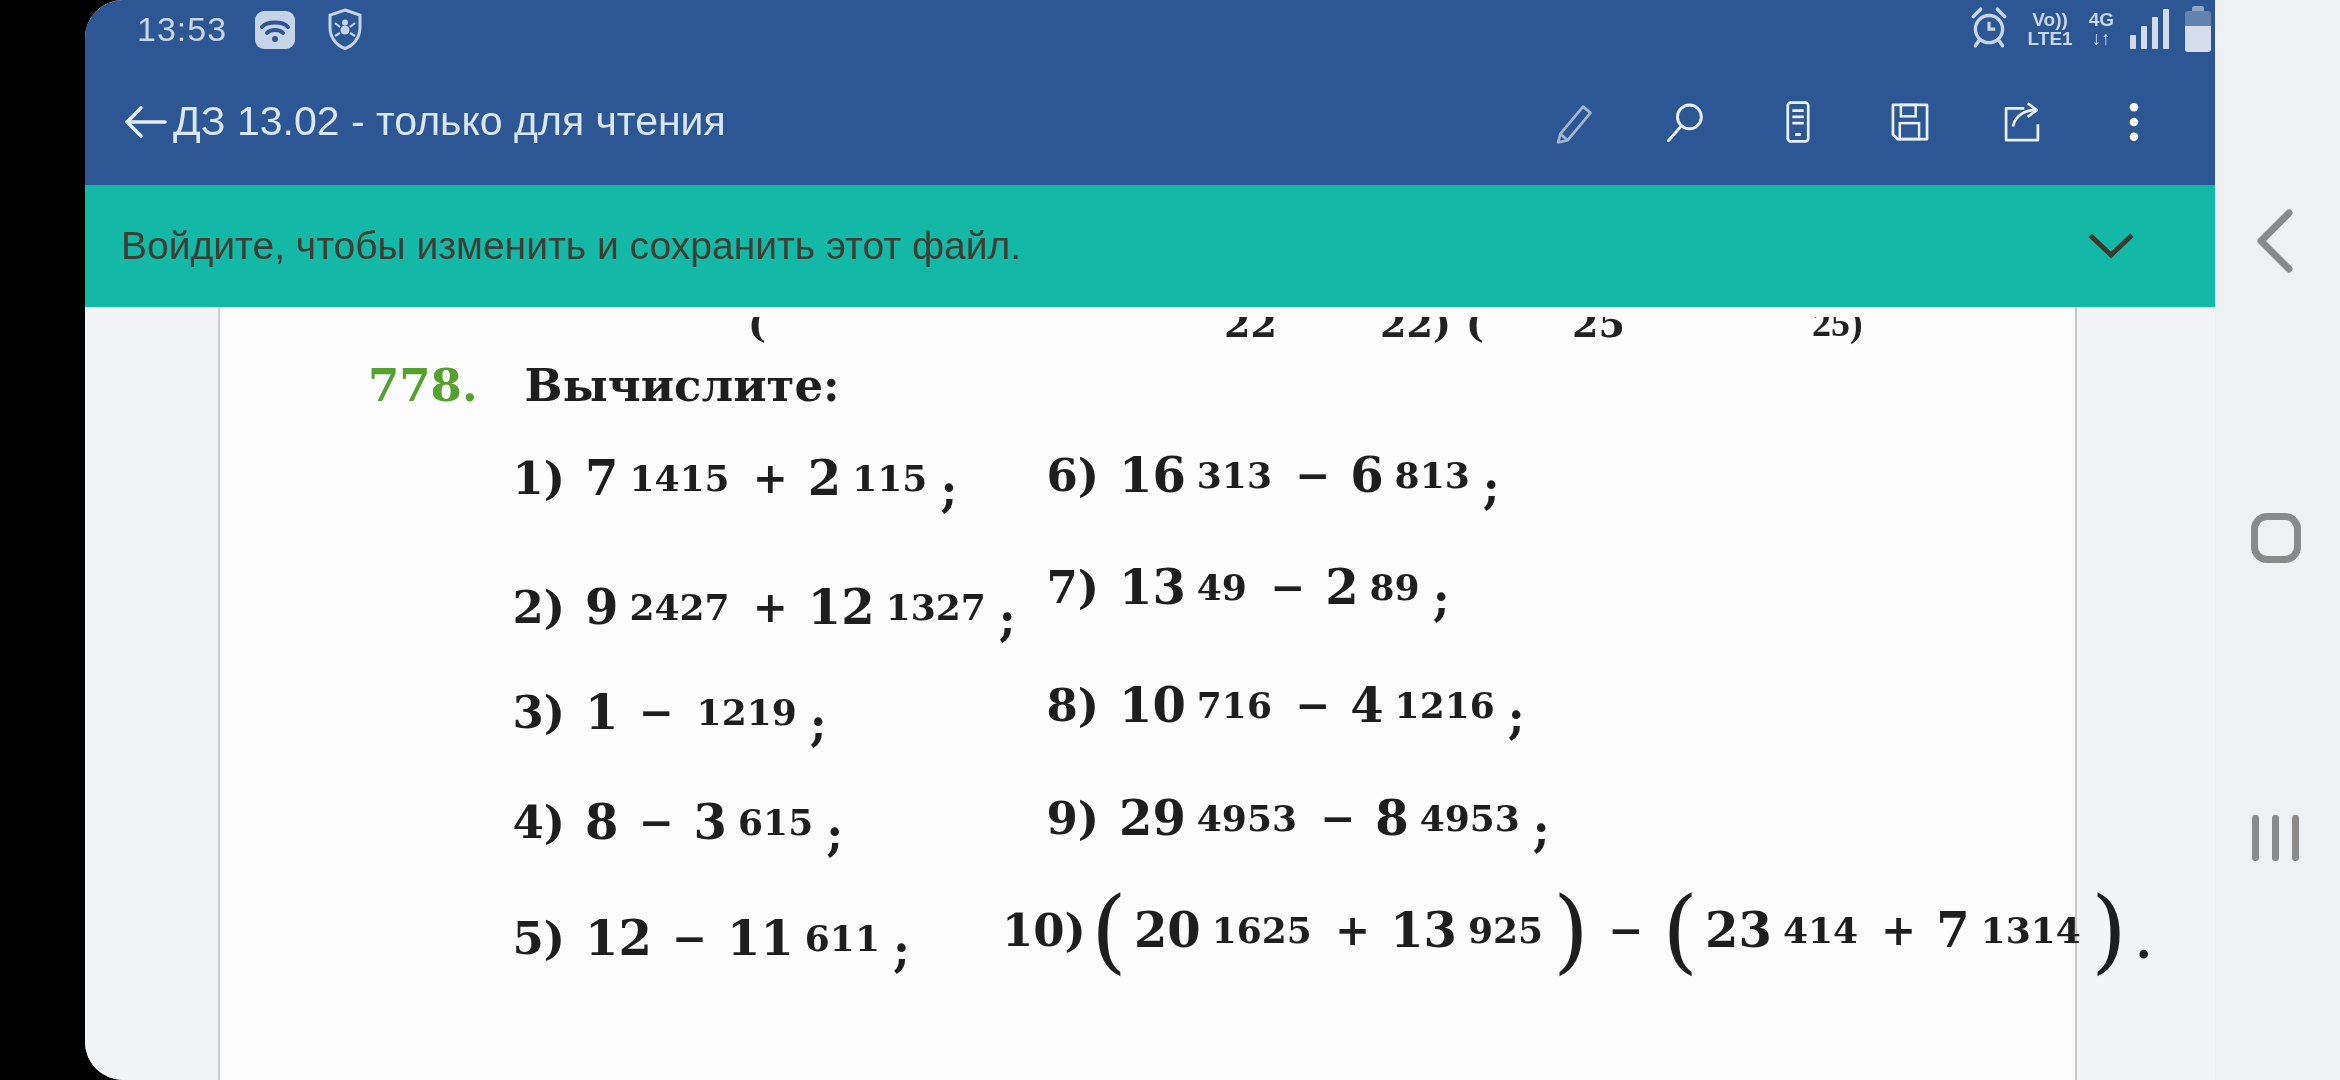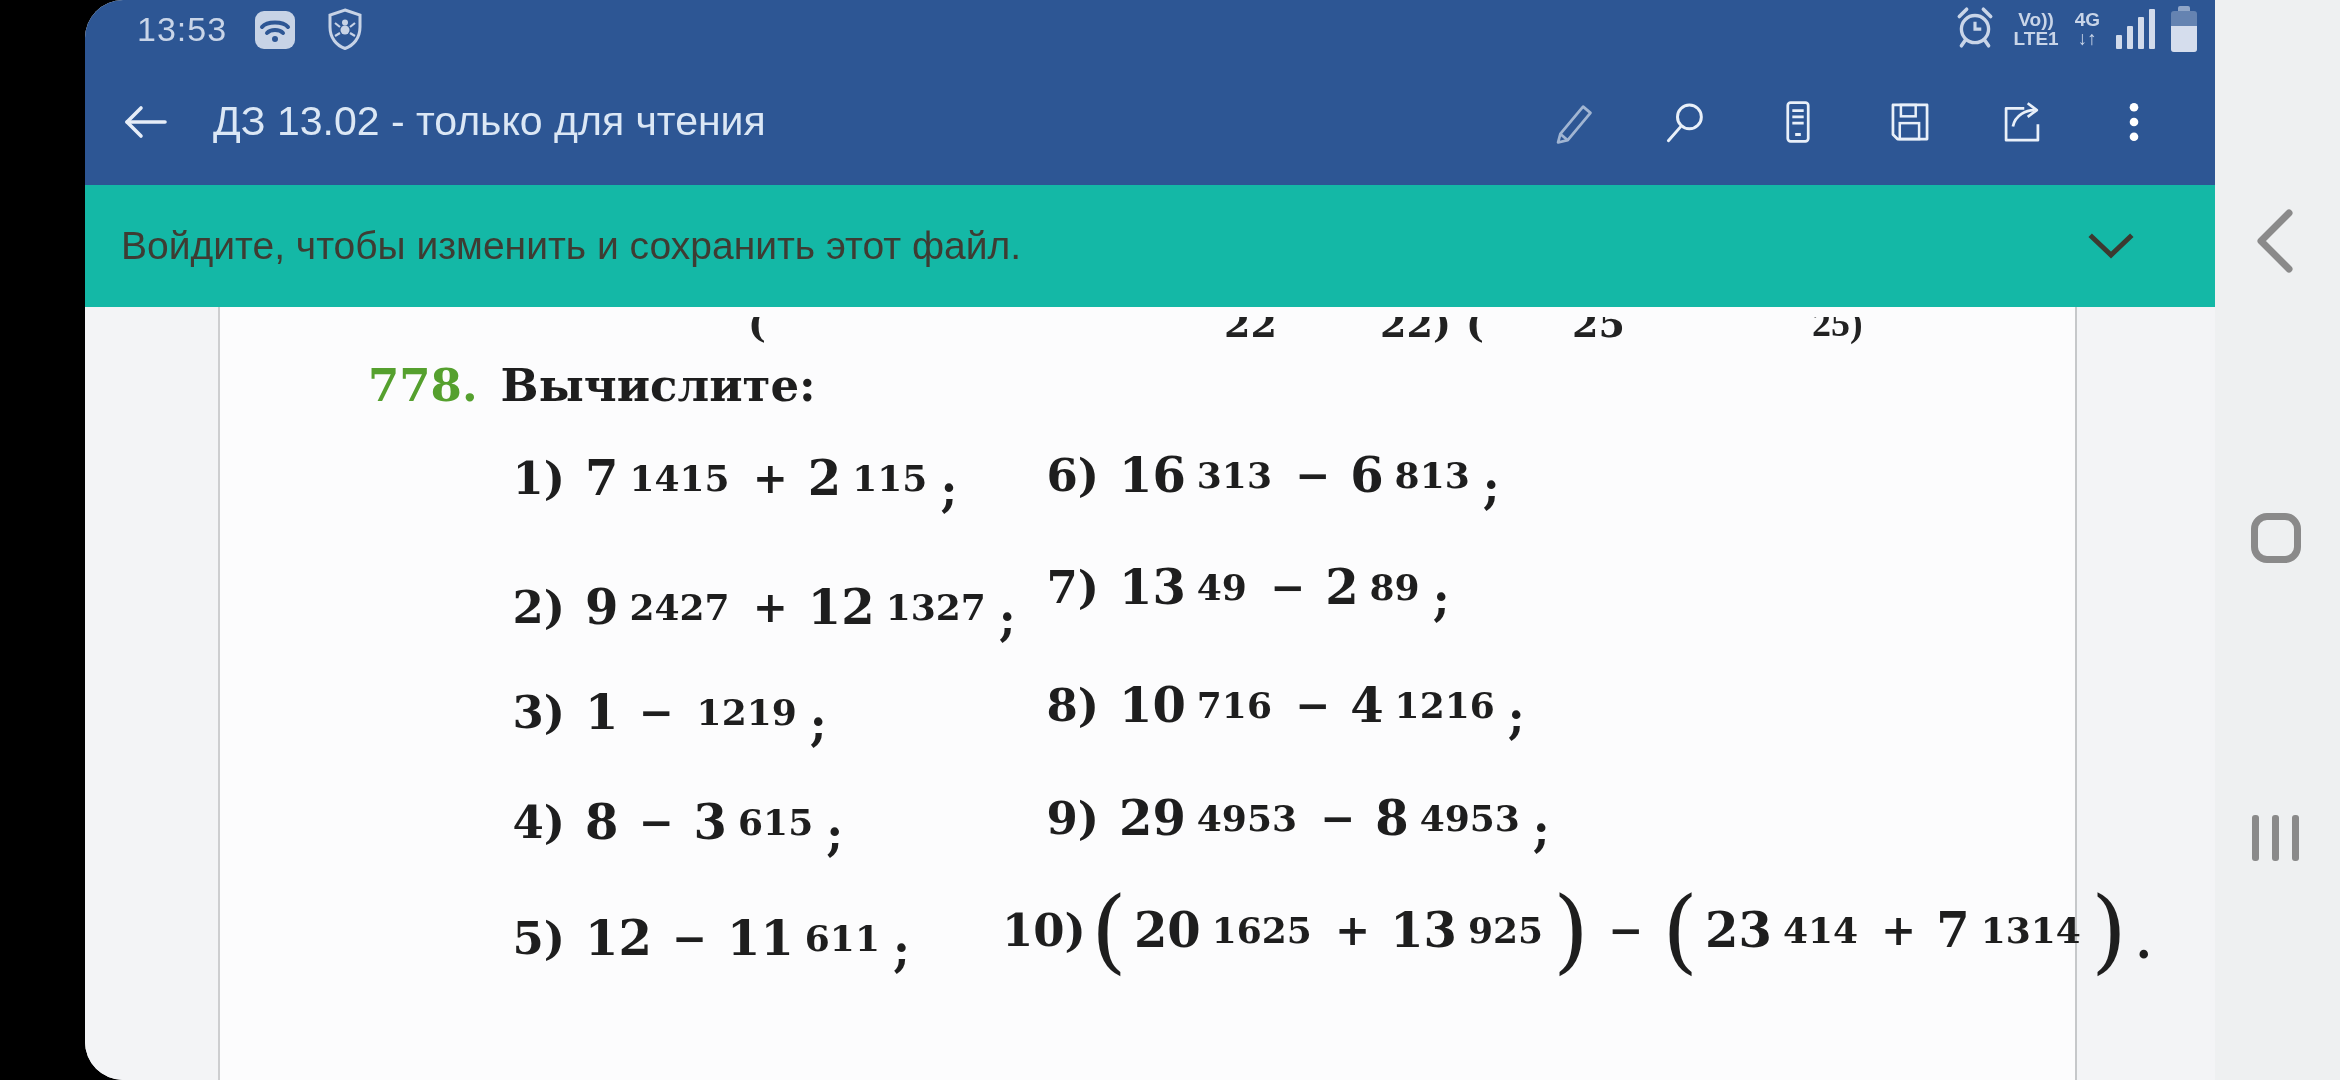--- a/index.html
+++ b/index.html
@@ -8,50 +8,50 @@
     font-family:"Liberation Sans", sans-serif;
   }
   
   .app{
     position:absolute;left:85px;top:0;width:2130px;height:1080px;
     border-radius:38px 0 0 38px;overflow:hidden;background:#f3f4f6;
   }
   
   .statusbar{
     height:58px;background:#2d5694;display:flex;align-items:center;
-    padding:0 18px 0 52px;color:#c9d5e8;
+    padding:0 4px 0 52px;color:#c9d5e8;
   }
   .sb-time{font-size:34px;letter-spacing:1px;color:#c9d5e8;}
   .sb-ic{margin-left:26px;display:flex;align-items:center;}
   .sb-spacer{flex:1;}
   .sb-right{display:flex;align-items:center;gap:16px;}
   .micro{font-size:19px;line-height:19px;color:#c9d5e8;text-align:center;font-weight:bold;}
   .bars{display:flex;align-items:flex-end;gap:5px;height:40px;}
   .bar{width:6px;background:#d2dbeb;border-radius:1px;}
   .batt{position:relative;width:26px;height:46px;}
   .batt-cap{position:absolute;top:0;left:7px;width:12px;height:5px;background:rgba(210,220,235,.6);border-radius:2px 2px 0 0;}
   .batt-body{position:absolute;top:5px;left:0;width:26px;height:41px;background:rgba(205,215,232,.35);border-radius:3px;overflow:hidden;}
   .batt-fill{position:absolute;bottom:0;left:0;width:100%;height:26px;background:#d5dded;}
   
   .appbar{height:127px;background:#2d5694;display:flex;align-items:center;padding:0 56px 0 30px;}
   .back-btn{width:58px;height:50px;display:flex;align-items:center;justify-content:center;cursor:pointer;}
-  .title{margin-left:40px;font-size:41px;color:#dbe7f5;white-space:nowrap;}
+  .title{font-size:41px;color:#dbe7f5;white-space:nowrap;}
   .actions{margin-left:auto;display:flex;gap:62px;align-items:center;}
   .act{width:50px;height:50px;display:flex;align-items:center;justify-content:center;cursor:pointer;}
   
   .banner{height:122px;background:#14b8a6;display:flex;align-items:center;padding:0 36px;}
   .banner-text{font-size:39px;color:#3e3c33;}
   .banner-chevron{margin-left:auto;margin-right:44px;cursor:pointer;display:flex;align-items:center;}
   
   .doc{position:absolute;top:307px;left:0;width:2130px;height:773px;background:#f3f4f6;}
   .page{
     position:absolute;left:133px;top:0;width:1855px;height:773px;background:#fcfcfd;
     border-left:2px solid #cdced0;border-right:2px solid #c6c8ca;
   }
-  .heading{position:absolute;left:148px;top:52px;display:flex;gap:23px;align-items:baseline;}
+  .heading{position:absolute;left:148px;top:52px;display:flex;gap:47px;align-items:baseline;}
   .exnum{font-family:"DejaVu Serif",serif;font-weight:bold;font-size:45px;color:#55a02e;}
   .prompt{font-family:"DejaVu Serif",serif;font-weight:bold;font-size:45px;color:#1e1e1e;}
   .frag{position:absolute;top:10px;height:34px;overflow:hidden;font-family:"DejaVu Serif",serif;
         font-weight:bold;font-size:38px;color:#222;}
   .frag>span{display:block;margin-top:-16px;}
   .prow{position:absolute;display:flex;align-items:center;height:130px;color:#1e1e1e;}
   .plabel{font-family:"DejaVu Serif",serif;font-weight:bold;font-size:45px;width:70px;text-align:right;margin-right:16px;}
   .w{font-family:"DejaVu Serif",serif;font-weight:bold;font-size:48px;margin:0 4px;}
   .op{font-family:"DejaVu Serif",serif;font-weight:bold;font-size:42px;margin:0 16px;}
   .end{font-family:"DejaVu Serif",serif;font-weight:bold;font-size:46px;margin-left:6px;transform:translateY(12px);}

